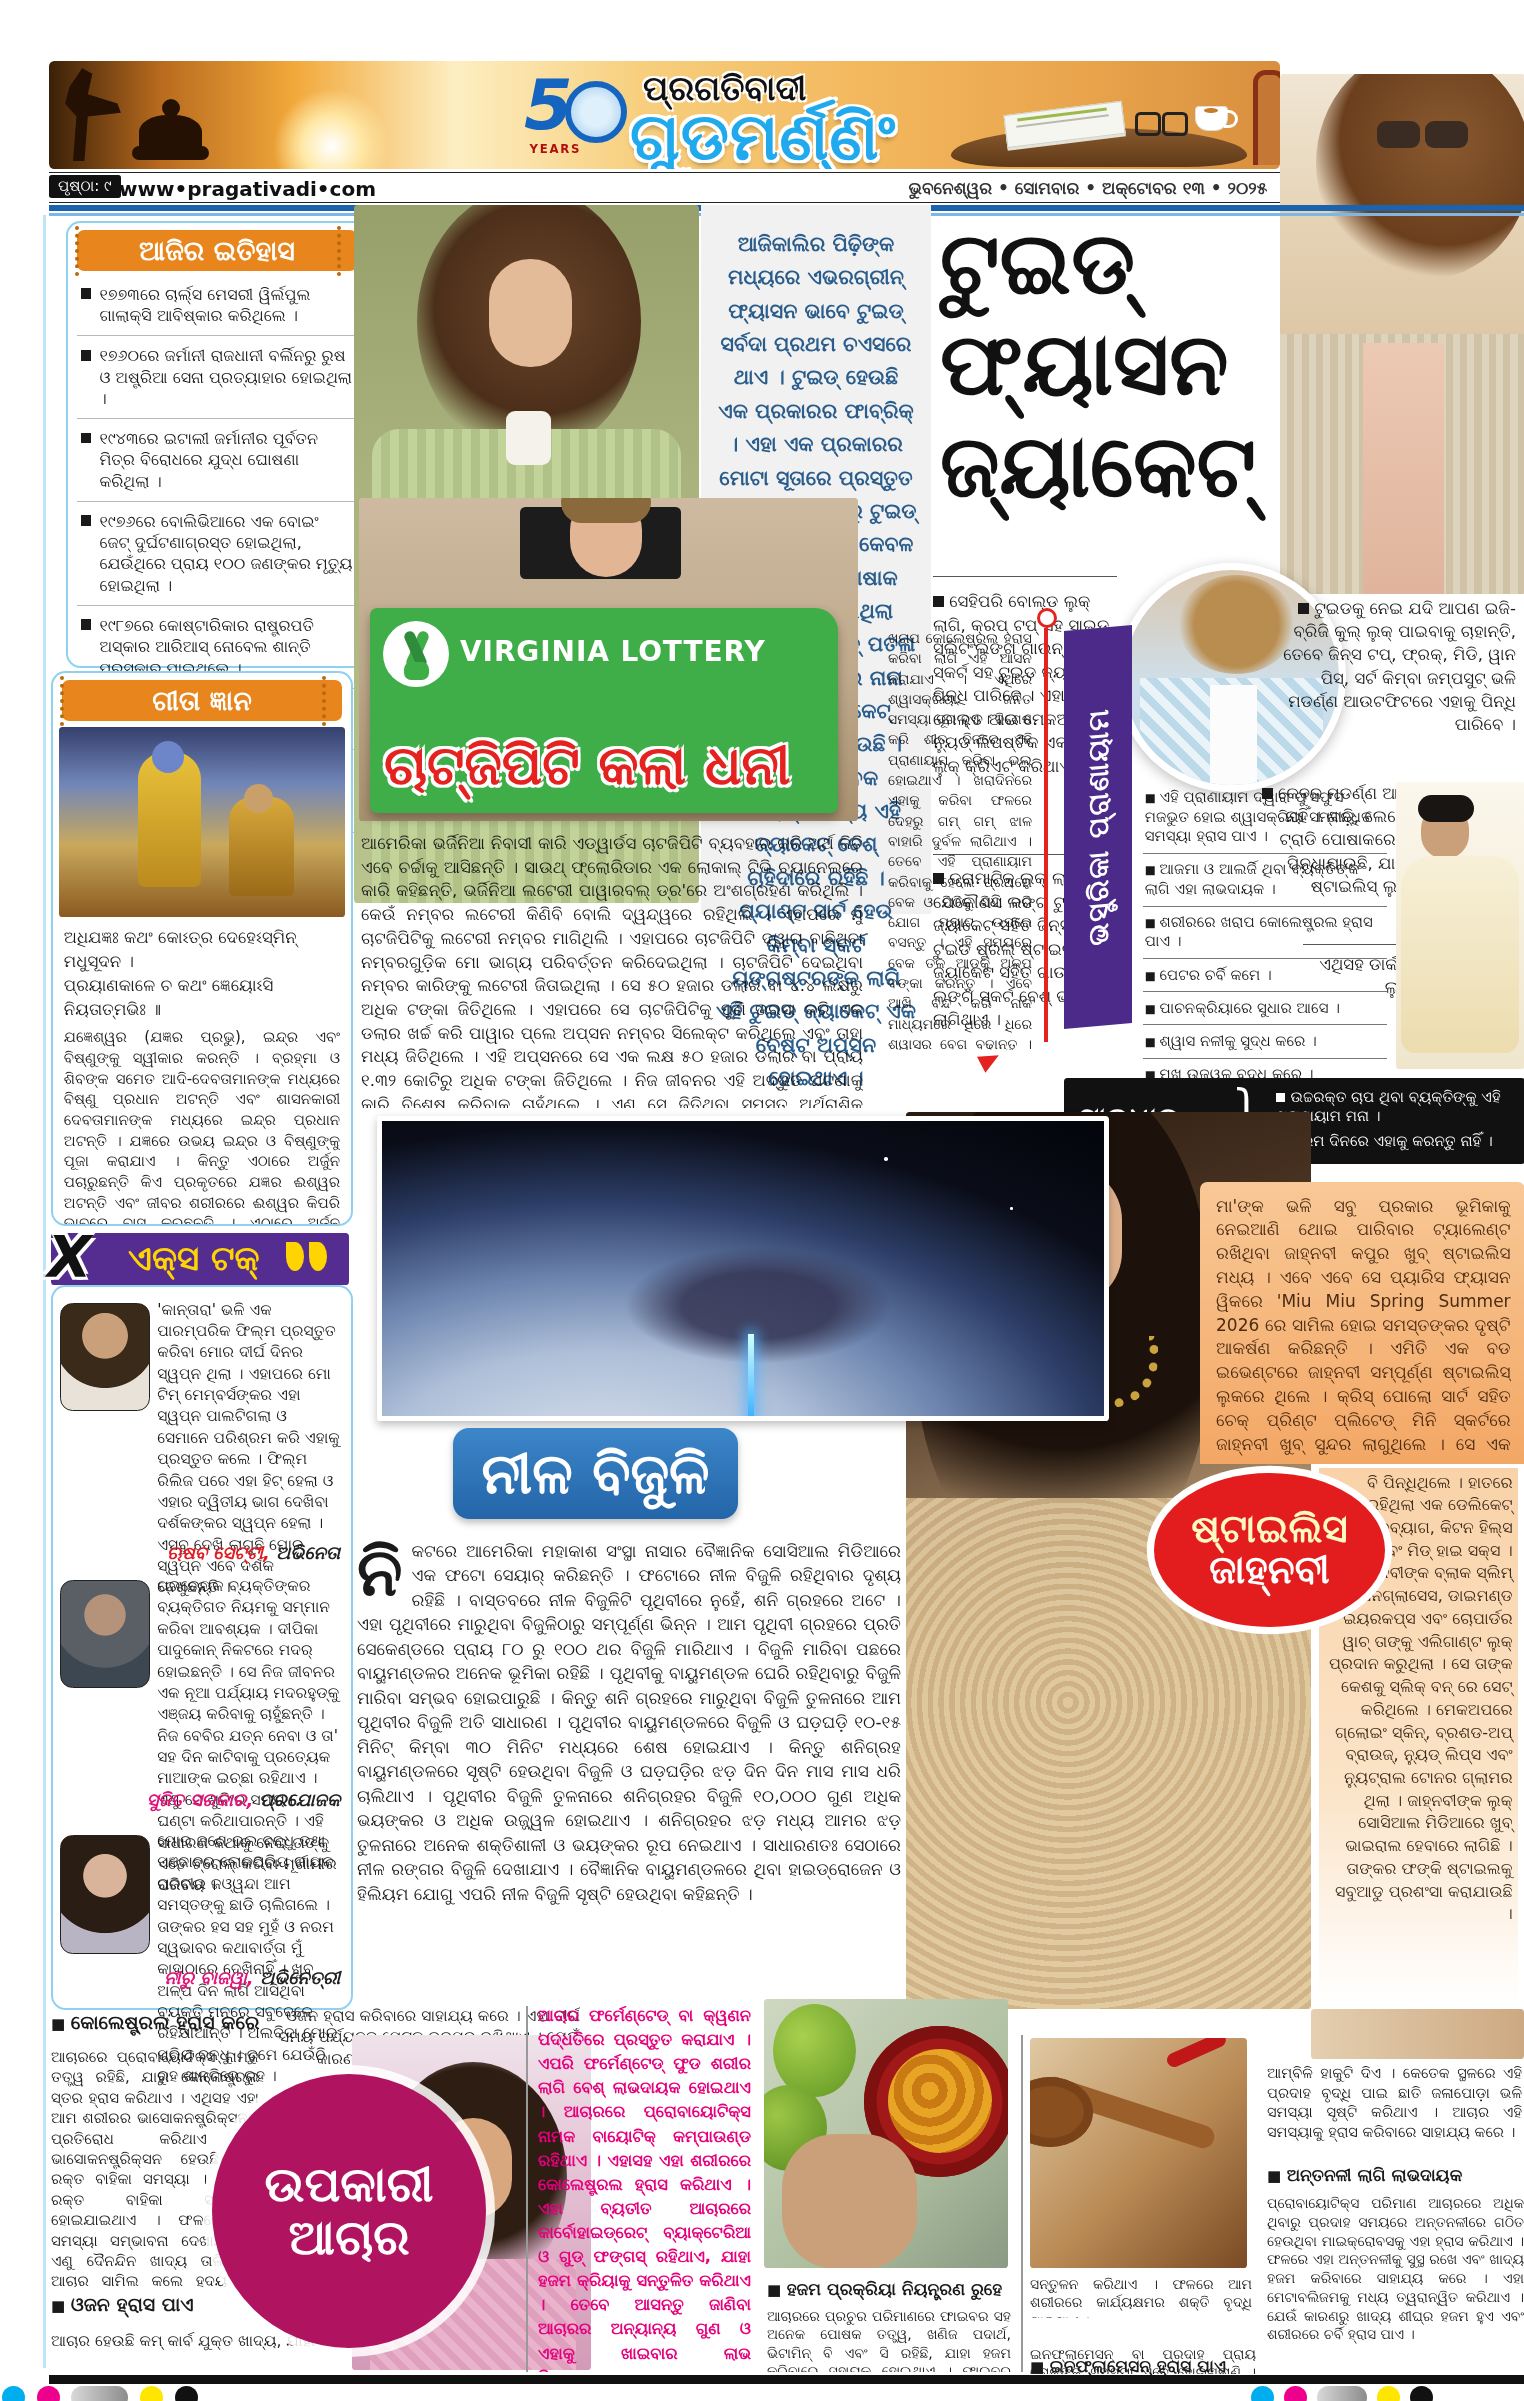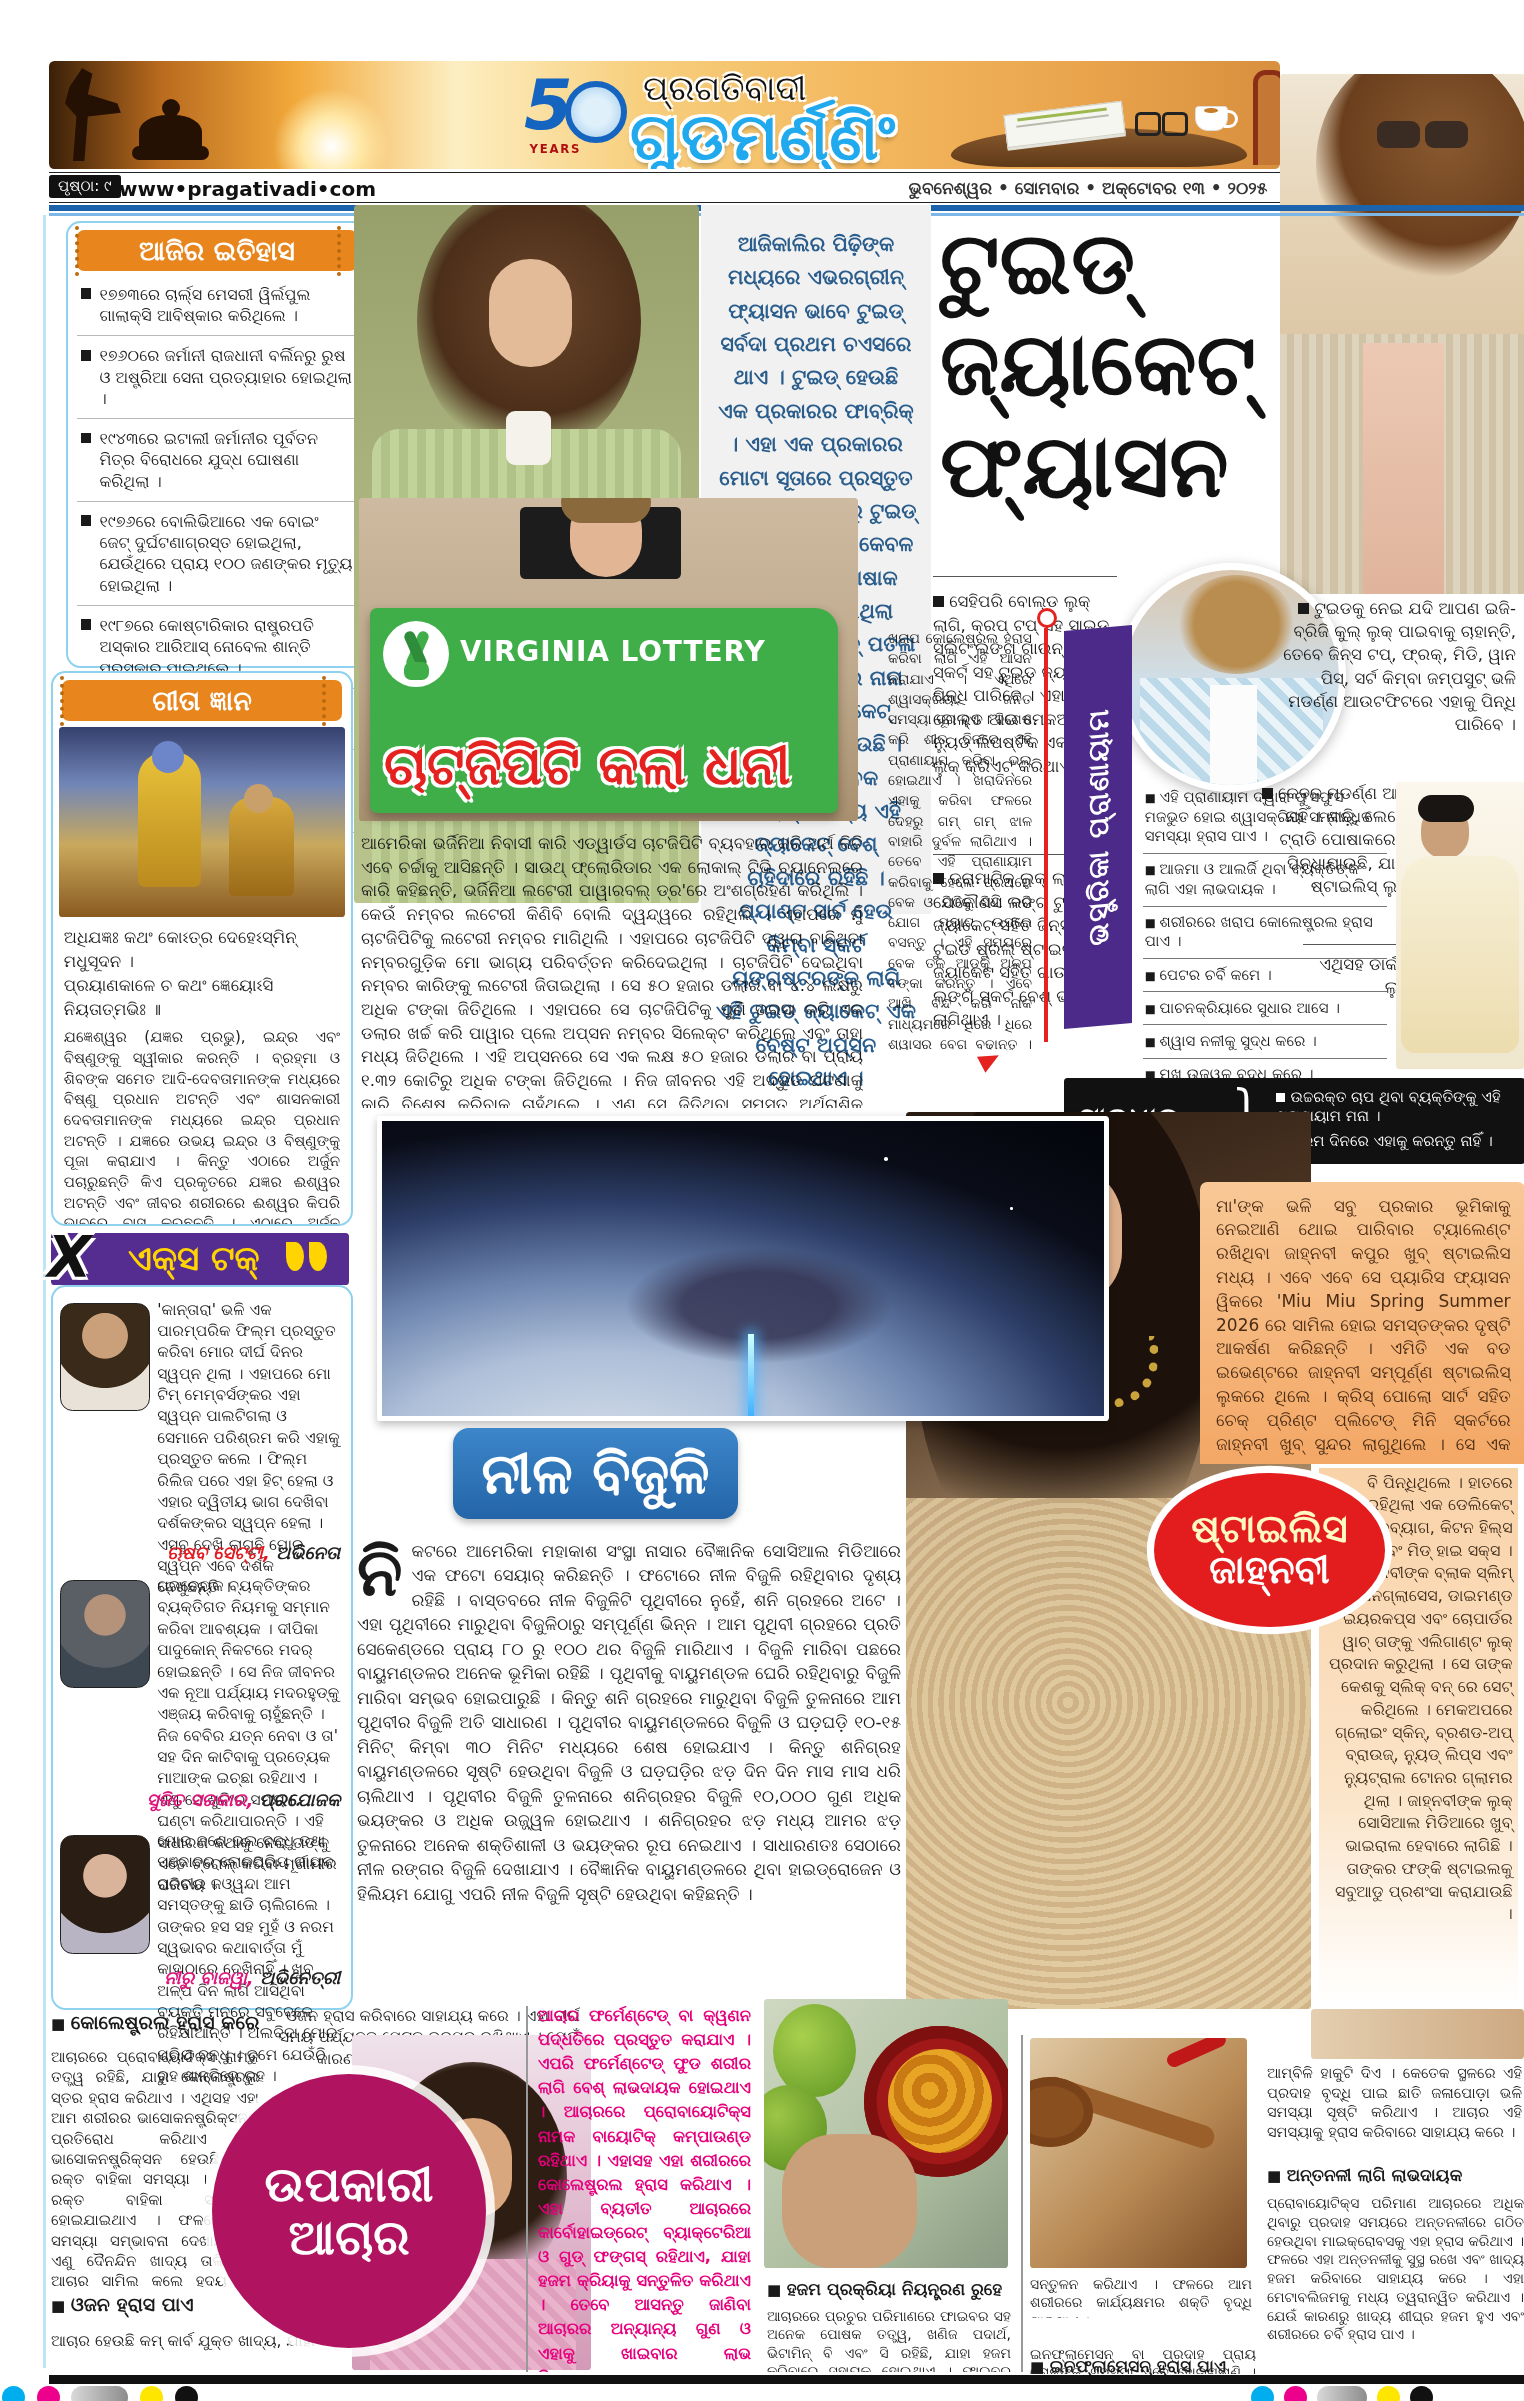--- a/index.html
+++ b/index.html
@@ -47,21 +47,21 @@
       <div class="abs" style="left:30px;top:0;width:18px;height:18px;border-radius:50%;background:#241104;"></div>
       <div class="abs" style="left:7.2px;top:16px;width:63px;height:38px;background:#241104;border-radius:45% 45% 12% 12%;"></div>
       <div class="abs" style="left:0;top:47px;width:77px;height:14.4px;background:#241104;border-radius:9px;"></div>
     </div>
     <div class="abs" style="left:475px;top:9px;width:108px;height:90px;">
       <span class="abs" style="left:0;top:0;font-size:70px;font-weight:bold;color:#1565c0;font-style:italic;line-height:1;">5</span>
       <span class="abs" style="left:41px;top:10.8px;width:50px;height:50px;border-radius:50%;border:6.3px solid #1565c0;
                    background:radial-gradient(circle,#dff0fb 40%,#9ec9ea 100%);"></span>
       <span class="abs" style="left:5.4px;top:72px;font-size:11.7px;font-weight:bold;color:#b10f0f;letter-spacing:1.8px;">YEARS</span>
     </div>
-    <div class="abs" style="left:594px;top:7.2px;font-size:34px;font-weight:normal;color:#111;
+    <div class="abs" style="left:594px;top:7.2px;font-size:34px;font-weight:bold;color:#111;
                 text-shadow:-1.8px -1.8px 0 #fff,1.8px -1.8px 0 #fff,-1.8px 1.8px 0 #fff,1.8px 1.8px 0 #fff;">ପ୍ରଗତିବାଦୀ</div>
     <div class="abs" style="left:581px;top:38px;font-size:65px;font-weight:bold;color:#21a9ee;letter-spacing:0.9px;
                 text-shadow:-2.7px -2.7px 0 #fff,2.7px -2.7px 0 #fff,-2.7px 2.7px 0 #fff,2.7px 2.7px 0 #fff,0 4.5px 5.4px rgba(0,0,0,.35);">ଗୁଡମର୍ଣ୍ଣିଂ</div>
     <div class="abs" style="left:902px;top:47px;width:296px;height:59px;">
       <div class="abs" style="left:0;top:20px;width:296px;height:39px;background:linear-gradient(#8a5a2e,#5f3a18);border-radius:50% 50% 20% 20%/70% 70% 30% 30%;"></div>
       <div class="abs" style="left:54px;top:0;width:117px;height:30.5px;background:#f6f6f0;transform:rotate(-7deg);border:0.9px solid #cfcfc6;
                   box-shadow:0 2.7px 0 #e2e2d8;"></div>
       <div class="abs" style="left:66px;top:5.4px;width:90px;height:2.7px;background:#9db84e;transform:rotate(-7deg);"></div>
       <div class="abs" style="left:65px;top:11.7px;width:93px;height:1.8px;background:#b9b9ad;transform:rotate(-7deg);"></div>
       <div class="abs" style="left:184px;top:3.6px;width:52px;height:20px;">
@@ -202,22 +202,22 @@
                 background:repeating-linear-gradient(90deg,#c2d39a 0 9px,#b0c287 9px 18px);"></div>
     <div class="abs" style="left:152px;top:206px;width:45px;height:54px;background:#f4f2ea;border-radius:9px;"></div>
   </div>
 
   <div class="abs" style="left:701px;top:205px;width:230px;height:709px;background:#f1f1f1;padding:23px 14.4px 0;box-sizing:border-box;">
     <div style="font-size:20.6px;line-height:1.62;font-weight:bold;color:#2a5d8c;text-align:center;">ଆଜିକାଲିର ପିଢ଼ିଙ୍କ ମଧ୍ୟରେ ଏଭରଗ୍ରୀନ୍ ଫ୍ୟାସନ ଭାବେ ଟୁଇଡ୍ ସର୍ବଦା ପ୍ରଥମ ଚଏସରେ ଥାଏ । ଟୁଇଡ୍ ହେଉଛି ଏକ ପ୍ରକାରର ଫାବ୍ରିକ୍ । ଏହା ଏକ ପ୍ରକାରର ମୋଟା ସୂତାରେ ପ୍ରସ୍ତୁତ ହୋଇଥାଏ । ପୂର୍ବରୁ ଟୁଇଡ୍ ଫାବ୍ରିକକୁ ନେଇ କେବଳ ସ୍ୱେଟର୍ ଓ ପୋଷାକ ପ୍ରସ୍ତୁତ ହେଉଥିଲା କିନ୍ତୁ ଏବେ ଟୁଇଡ୍ ପତଳା ଫାବ୍ରିକକୁ ନେଇ ନାନା ପ୍ରକାର ଜ୍ୟାକେଟ୍ ଡିଜାଇନ୍ କରାଯାଉଛି । ଯୁବତୀ ଓ ଯୁବକ ଉଭୟଙ୍କ ମଧ୍ୟ ଏହି ଜ୍ୟାକେଟ୍ ବେଶ୍ ଚାହିଦାରେ ରହିଛି । ପ୍ୟାଣ୍ଟ ସାର୍ଟ ହେଉ କିମ୍ବା ସ୍କର୍ଟ ୟଙ୍ଗଷ୍ଟରଙ୍କ ଲାଗି ଏହି ଟୁଇଡ୍ ଜ୍ୟାକେଟ୍ ଏକ ବେଷ୍ଟ ଅପ୍ସନ ହୋଇଥାଏ ।</div>
   </div>
 
   <div class="abs" style="left:940px;top:213px;width:341px;">
     <div style="font-size:86px;font-weight:900;line-height:1.18;color:#111;">ଟୁଇଡ୍</div>
+    <div style="font-size:86px;font-weight:900;line-height:1.18;color:#111;">ଫ୍ୟାସନ</div>
     <div style="font-size:86px;font-weight:900;line-height:1.18;color:#111;">ଜ୍ୟାକେଟ୍</div>
-    <div style="font-size:86px;font-weight:900;line-height:1.18;color:#111;">ଫ୍ୟାସନ</div>
   </div>
 
   <div class="abs sep" style="left:933px;top:576px;width:184px;"></div>
   <div class="abs" style="left:933px;top:590px;width:190px;font-size:16.6px;line-height:1.42;">
     <span class="sq" style="display:inline-block;margin-right:5.4px;"></span><span>ସେହିପରି ବୋଲ୍ଡ ଲୁକ୍ ଲାଗି, କ୍ରପ୍ ଟପ୍ ସହ ସାଇଡ୍ ସ୍ଲିଟ୍ ଲଙ୍ଗ ଗାଉନ୍ କିମ୍ବା ସ୍କର୍ଟ ସହ ଟୁଇଡ ଜ୍ୟାକେଟ୍ ପିନ୍ଧି ପାରିବେ । ଏହାସାଙ୍ଗକୁ ବୋଲ୍ଡ ଆଇ ମେକଅପ୍ ଓ ନ୍ୟୁଡ୍ ଲିପଷ୍ଟିକ ଏକ ଗ୍ଲାମ୍ ଲୁକ୍ କ୍ରିଏଟ୍ କରିଥାଏ ।</span>
   </div>
   <div class="abs sep" style="left:933px;top:854px;width:190px;"></div>
   <div class="abs ovh" style="left:933px;top:867px;width:196px;height:206px;font-size:16.6px;line-height:1.42;">
     <span class="sq" style="display:inline-block;margin-right:5.4px;"></span><span>ଡ୍ରାମାଟିକ୍ ଲୁକ୍ ଲାଗି ଯେକୌଣସି ଲଙ୍ଗ ଟୁଇଡ ଜ୍ୟାକେଟ୍ ସହିତ ଜିନ୍ସ କିମ୍ବା ଟୁଇଡ ଷ୍ଟ୍ରଲ୍ ଷ୍ଟାଇଲ୍ ଜ୍ୟାକେଟ ସହିତ ଗାଉନ୍, ଲଙ୍ଗ ସ୍କର୍ଟ ବେଶ୍ ଭଲ ଲାଗିଥାଏ ।</span>
   </div>

